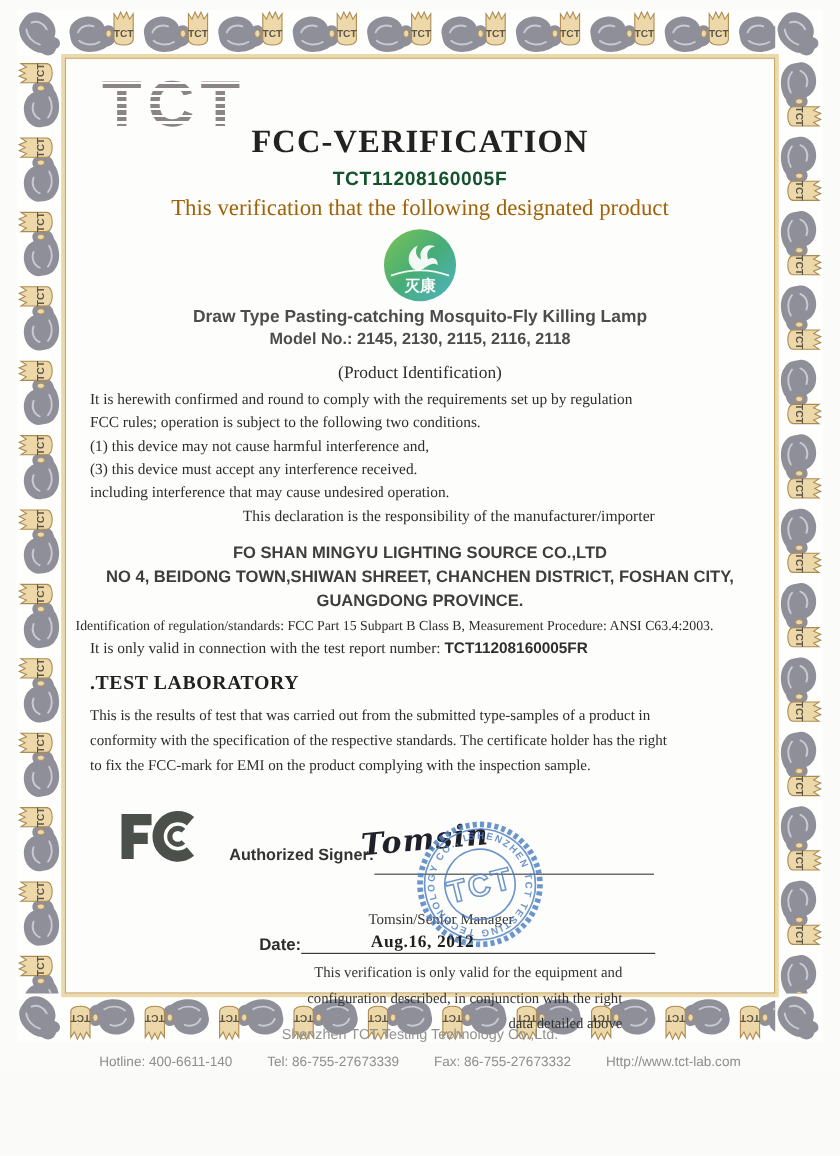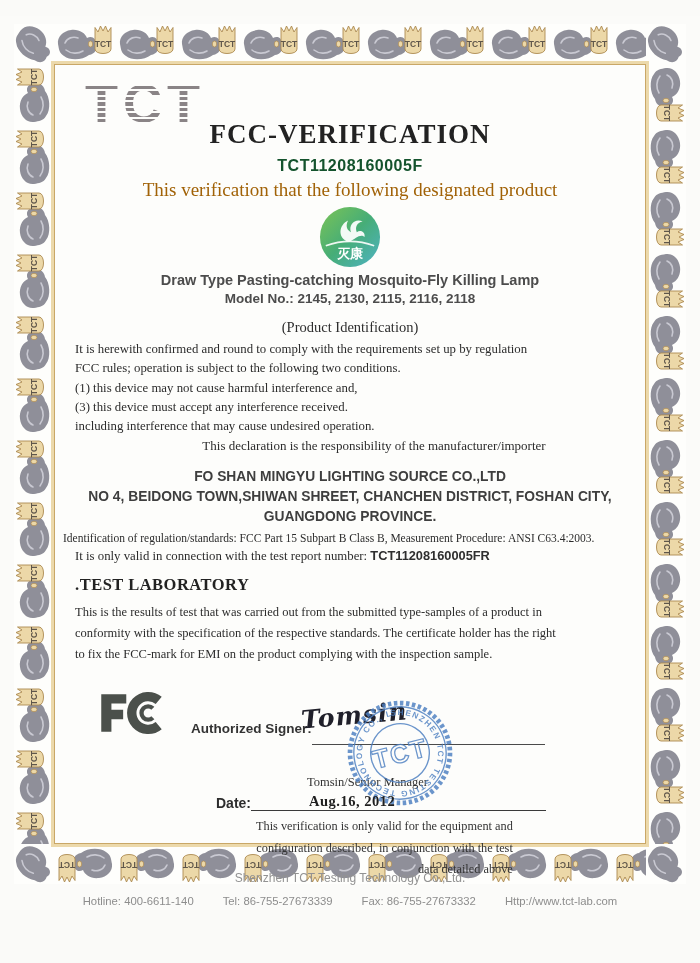--- a/index.html
+++ b/index.html
@@ -1,17 +1,17 @@
 <!DOCTYPE html>
 <html><head>
 <meta charset="utf-8">
 <style>
   * { margin:0; padding:0; box-sizing:border-box; }
   body { background:#fafaf8; font-family:"Liberation Serif", serif; }
-  .page { position:relative; width:700px; height:894px; margin:16px auto; background:#fbfbf9; overflow:hidden; }
+  .page { position:relative; width:700px; height:894px; margin:0 auto; background:#fbfbf9; overflow:hidden; }
 
   
   .border-frame { position:absolute; top:8px; left:14px; right:14px; bottom:26px; background:#fefefc; }
   .bstrip { position:absolute; display:flex; overflow:hidden; }
   .bstrip.h { left:40px; right:40px; height:40px; }
   .bs-top { top:0; }
   .bs-bottom { bottom:0; }
   .bs-bottom .bunit svg { transform:rotate(180deg); }
   .bstrip.v { top:40px; bottom:40px; width:40px; flex-direction:column; }
   .bs-left { left:0; }
@@ -604,21 +604,21 @@
           <text x="65" y="76" text-anchor="middle" font-size="30" font-weight="bold" fill="none" stroke="#4c7fc1" stroke-width="1.5" letter-spacing="2" font-family="Liberation Sans, sans-serif">TCT</text>
         </svg>
 
         <div class="date-row">
           <span class="date-label">Date:</span>
           <span class="date-line"><span class="date-value">Aug.16, 2012</span></span>
         </div>
 
         <div class="validity">
           <div>This verification is only valid for the equipment and</div>
-          <div>configuration described, in conjunction with the test</div>
+          <div>configuration described, in conjunction with the right</div>
           <div>data detailed above</div>
         </div>
       </div>
 
       <div class="footer-company">Shenzhen TCT Testing Technology Co.,Ltd.</div>
       <div class="footer-contacts">
         <span>Hotline: 400-6611-140</span>
         <span>Tel: 86-755-27673339</span>
         <span>Fax: 86-755-27673332</span>
         <span>Http://www.tct-lab.com</span>

